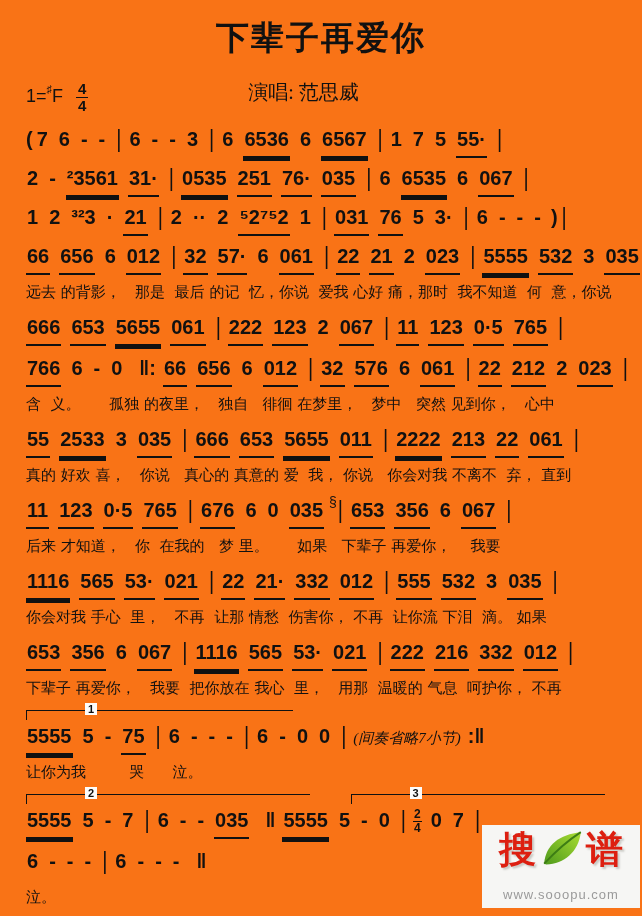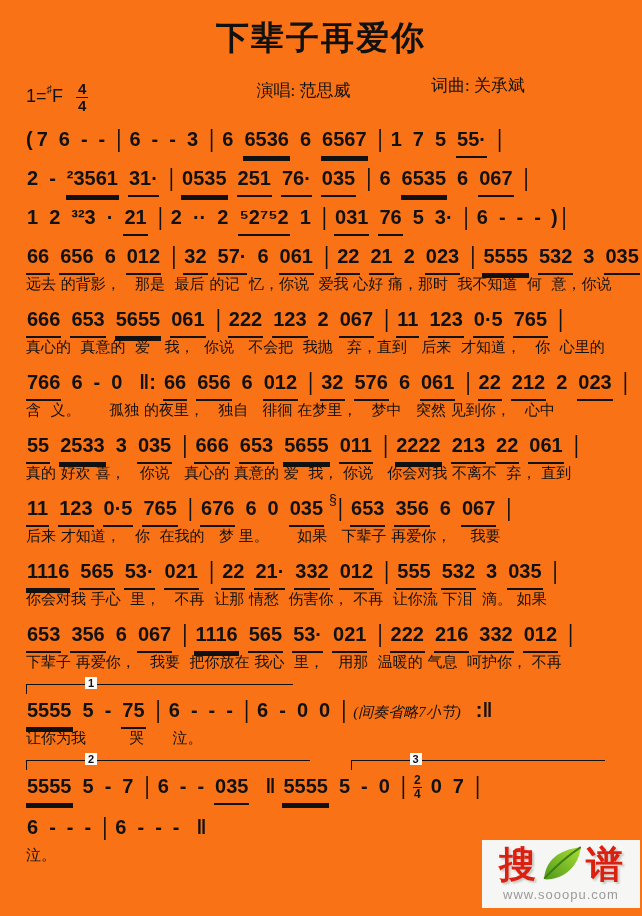--- a/index.html
+++ b/index.html
@@ -13,99 +13,97 @@
   .title{
     text-align:center;font-size:33px;font-weight:bold;letter-spacing:2px;
     font-family:"DejaVu Sans",sans-serif;margin-top:8px;
   }
   .credits-row{display:flex;margin-top:12px;align-items:flex-start;}
   .keysig{width:150px;font-size:18px;white-space:nowrap;padding-top:8px;}
   .keysig sup{font-size:11px;position:relative;top:-2px;}
   .frac{display:inline-block;vertical-align:middle;text-align:center;
         font-weight:bold;font-size:15px;line-height:1.05;margin-left:8px;}
   .frac .ftop{border-bottom:1.5px solid #111;padding:0 2px;}
-  .credit-center{flex:1;text-align:center;font-size:17px;
+  .credit-center{flex:1;text-align:center;font-size:20px;
         font-family:"Liberation Serif",serif;padding-top:6px;}
   .credit-right{width:185px;font-size:17px;font-family:"Liberation Serif",serif;
         line-height:1.55;text-align:left;}
   
   .score{margin-top:10px;}
   .system{position:relative;margin-bottom:7px;}
   .system.has-lyrics{margin-bottom:9px;}
   .system.has-volta{padding-top:13px;}
   .notes-line{font-weight:bold;font-size:20px;line-height:30px;white-space:nowrap;}
   .note{display:inline-block;margin-right:9px;padding:0 1px 2px 1px;}
   .u1{box-shadow:0 2px 0 0 #111;}
   .u2{box-shadow:0 2px 0 0 #111, 0 5px 0 0 #111;}
   .bar{display:inline-block;margin:0 7px 0 1px;font-weight:normal;transform:scaleY(1.15);}
   .dbar{display:inline-block;margin:0 7px;font-weight:bold;}
   .paren{display:inline-block;margin-right:3px;}
   .segno{display:inline-block;font-size:14px;position:relative;top:-10px;margin:0 0 0 -4px;font-weight:normal;}
   .note-text{font-weight:normal;font-size:15px;font-family:"Liberation Serif",serif;
-        font-style:italic;display:inline-block;margin-right:8px;}
+        font-style:italic;display:inline-block;}
   .meter2{display:inline-block;vertical-align:middle;text-align:center;
         font-size:12px;line-height:1.05;font-weight:bold;margin-right:8px;}
   .meter2 .ftop{border-bottom:1.2px solid #111;padding:0 1px;}
-  .lyrics-line{font-size:15px;line-height:21px;margin-top:1px;white-space:pre-wrap;
+  .lyrics-line{font-size:15px;line-height:21px;margin-top:9px;white-space:pre-wrap;
         font-family:"DejaVu Sans",sans-serif;}
   .volta{position:absolute;top:2px;height:9px;border-top:1.5px solid #111;
         border-left:1.5px solid #111;}
   .volta-label{position:absolute;left:58px;top:-8px;background:#fcfcfc;
         padding:0 3px;font-size:11px;font-weight:bold;}
   
   .footer{position:absolute;left:26px;bottom:14px;font-size:15px;
         font-family:"Liberation Serif",serif;}
   
   .logo{position:absolute;right:2px;bottom:8px;width:158px;text-align:center;
         background:#f6f6f4;padding:4px 4px 6px 4px;box-sizing:border-box;}
   .logo-row{display:flex;align-items:center;justify-content:center;gap:2px;}
   .logo-char{font-size:37px;font-weight:bold;font-family:"DejaVu Sans",sans-serif;
         line-height:1;text-shadow:2px 2px 2px #c9c9c4;}
   .logo-leaf{width:44px;height:40px;margin:0 1px;}
-  .logo-url{font-size:13px;letter-spacing:1px;margin-top:3px;
+  .logo-url{font-size:13px;letter-spacing:1px;margin-top:18px;
         font-family:"Liberation Sans",sans-serif;}
 </style>
 </head>
 <body>
 
 <div class="page">
 
   <div class="title">下辈子再爱你</div>
 
   <div class="credits-row">
     <div class="keysig">
       <span>1=</span><sup>♯</sup><span>F</span>
       <span class="frac">
         <div class="ftop">4</div>
         <div>4</div>
       </span>
     </div>
     <div class="credit-center">演唱: 范思威</div>
     <div class="credit-right">
-      <div>词曲: 关承斌</div>
     </div>
   </div>
 
   <div class="score" id="score">
       <div class="system">
         <div class="notes-line"><span class="paren">(</span><span class="note">7</span><span class="note">6</span><span class="note">-</span><span class="note">-</span><span class="bar">|</span><span class="note">6</span><span class="note">-</span><span class="note">-</span><span class="note">3</span><span class="bar">|</span><span class="note">6</span><span class="note u2">6536</span><span class="note">6</span><span class="note u2">6567</span><span class="bar">|</span><span class="note">1</span><span class="note">7</span><span class="note">5</span><span class="note u1">55·</span><span class="bar">|</span></div>
       </div>
       <div class="system">
         <div class="notes-line"><span class="note">2</span><span class="note">-</span><span class="note u2">²3561</span><span class="note u1">31·</span><span class="bar">|</span><span class="note u2">0535</span><span class="note u1">251</span><span class="note u1">76·</span><span class="note u1">035</span><span class="bar">|</span><span class="note">6</span><span class="note u2">6535</span><span class="note">6</span><span class="note u1">067</span><span class="bar">|</span></div>
       </div>
       <div class="system">
         <div class="notes-line"><span class="note">1</span><span class="note">2</span><span class="note">³²3</span><span class="note">·</span><span class="note u1">21</span><span class="bar">|</span><span class="note">2</span><span class="note">··</span><span class="note">2</span><span class="note u1">⁵2⁷⁵2</span><span class="note">1</span><span class="bar">|</span><span class="note u1">031</span><span class="note u1">76</span><span class="note">5</span><span class="note">3·</span><span class="bar">|</span><span class="note">6</span><span class="note">-</span><span class="note">-</span><span class="note">-</span><span class="paren">)</span><span class="bar">|</span></div>
       </div>
       <div class="system has-lyrics">
         <div class="notes-line"><span class="note u1">66</span><span class="note u1">656</span><span class="note">6</span><span class="note u1">012</span><span class="bar">|</span><span class="note u1">32</span><span class="note u1">57·</span><span class="note">6</span><span class="note u1">061</span><span class="bar">|</span><span class="note u1">22</span><span class="note u1">21</span><span class="note">2</span><span class="note u1">023</span><span class="bar">|</span><span class="note u2">5555</span><span class="note u1">532</span><span class="note">3</span><span class="note u1">035</span></div>
         <div class="lyrics-line">远去 的背影，   那是  最后 的记  忆，你说  爱我 心好 痛，那时  我不知道  何  意，你说</div>
       </div>
       <div class="system has-lyrics">
         <div class="notes-line"><span class="note u1">666</span><span class="note u1">653</span><span class="note u2">5655</span><span class="note u1">061</span><span class="bar">|</span><span class="note u1">222</span><span class="note u1">123</span><span class="note">2</span><span class="note u1">067</span><span class="bar">|</span><span class="note u1">11</span><span class="note u1">123</span><span class="note u1">0·5</span><span class="note u1">765</span><span class="bar">|</span></div>
-        <div class="lyrics-line">真心的  真意的  爱   我，  你说   不会把  我抛   弃，直到   后来  才知道，   你  心里的</div>
       </div>
       <div class="system has-lyrics">
         <div class="notes-line"><span class="note u1">766</span><span class="note">6</span><span class="note">-</span><span class="note">0</span><span class="dbar">‖:</span><span class="note u1">66</span><span class="note u1">656</span><span class="note">6</span><span class="note u1">012</span><span class="bar">|</span><span class="note u1">32</span><span class="note u1">576</span><span class="note">6</span><span class="note u1">061</span><span class="bar">|</span><span class="note u1">22</span><span class="note u1">212</span><span class="note">2</span><span class="note u1">023</span><span class="bar">|</span></div>
         <div class="lyrics-line">含  义。      孤独 的夜里，   独自   徘徊 在梦里，   梦中   突然 见到你，   心中</div>
       </div>
       <div class="system has-lyrics">
         <div class="notes-line"><span class="note u1">55</span><span class="note u2">2533</span><span class="note">3</span><span class="note u1">035</span><span class="bar">|</span><span class="note u1">666</span><span class="note u1">653</span><span class="note u2">5655</span><span class="note u1">011</span><span class="bar">|</span><span class="note u2">2222</span><span class="note u1">213</span><span class="note u1">22</span><span class="note u1">061</span><span class="bar">|</span></div>
         <div class="lyrics-line">真的 好欢 喜，   你说   真心的 真意的 爱  我， 你说   你会对我 不离不  弃， 直到</div>
       </div>
       <div class="system has-lyrics">

